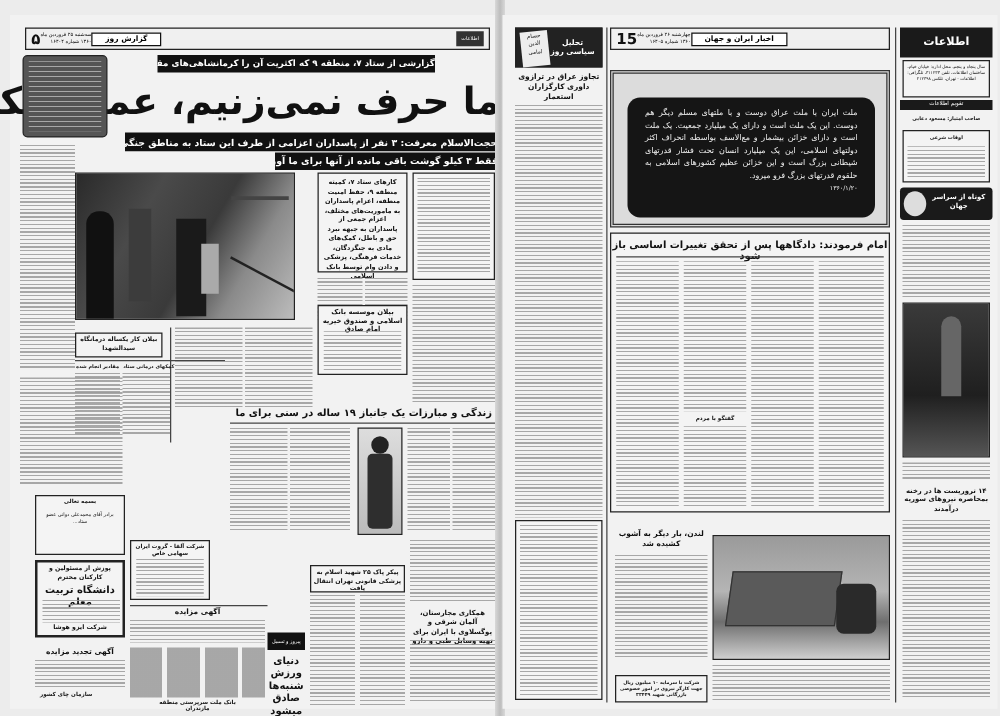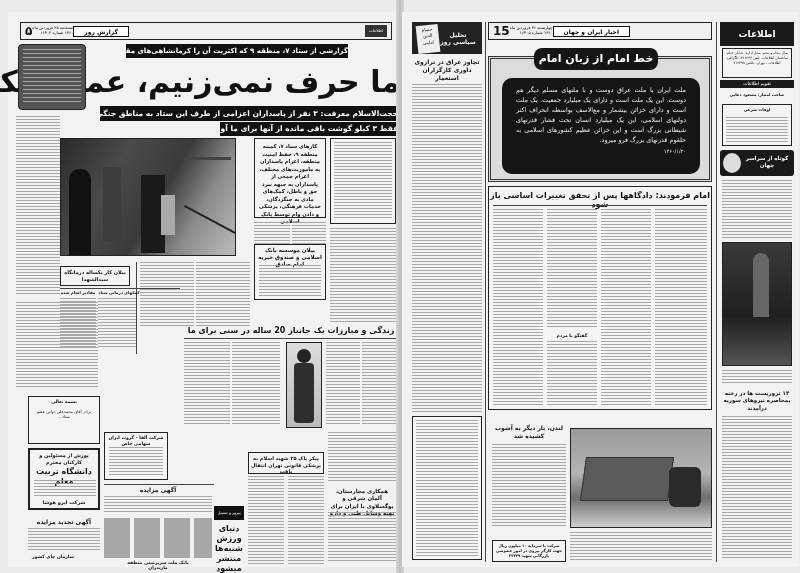--- a/index.html
+++ b/index.html
@@ -88,21 +88,21 @@
     </div>
     <div class="rule-v" style="left:128px; top:250px; height:92px;"></div>
     <div class="rule-h" style="left:52px; top:276px; width:120px;"></div>
     <div class="sub-head" style="left:52px; top:278px; width:36px; font-size:4px;">مقادیر انجام شده</div>
     <div class="sub-head" style="left:90px; top:278px; width:42px; font-size:4px;">کمکهای درمانی ستاد</div>
     <div class="text-col" style="left:52px; top:286px; width:36px; height:50px;"></div>
     <div class="text-col" style="left:90px; top:286px; width:38px; height:50px;"></div>
     <div class="text-col" style="left:132px; top:250px; width:54px; height:66px;"></div>
     <div class="text-col" style="left:188px; top:250px; width:54px; height:66px;"></div>
 
-    <div class="headline" style="left:176px; top:312px; width:214px; height:14px; font-size:8px; line-height:14px; letter-spacing:0;">زندگی و مبارزات یک جانباز 20 ساله در سنی برای ما</div>
+    <div class="headline" style="left:176px; top:312px; width:214px; height:14px; font-size:8px; line-height:14px; letter-spacing:0;">زندگی و مبارزات یک جانباز ۱۹ ساله در سنی برای ما</div>
     <div class="rule-h" style="left:176px; top:326px; width:214px;"></div>
 
     <div class="text-col" style="left:176px; top:330px; width:46px; height:84px;"></div>
     <div class="text-col" style="left:224px; top:330px; width:48px; height:84px;"></div>
     <div class="photo" style="left:278px; top:330px; width:36px; height:86px; background:linear-gradient(180deg,#ddd,#bbb);">
       <div style="position:absolute; left:10px; top:6px; width:14px; height:14px; border-radius:50%; background:#222;"></div>
       <div style="position:absolute; left:7px; top:20px; width:20px; height:60px; background:#2e2e2e; border-radius:4px;"></div>
     </div>
     <div class="text-col" style="left:318px; top:330px; width:34px; height:84px;"></div>
     <div class="text-col" style="left:354px; top:330px; width:34px; height:84px;"></div>
@@ -135,21 +135,21 @@
     <div class="text-col" style="left:96px; top:506px; width:108px; height:40px; background:repeating-linear-gradient(90deg,#9a9a9a 0,#9a9a9a 26px,transparent 26px,transparent 30px);"></div>
     <div class="sub-head" style="left:110px; top:548px; width:80px; font-size:4.5px;">بانک ملت سرپرستی منطقه مازندران</div>
 
     <div class="box" style="left:240px; top:440px; width:76px; height:22px; border-width:1px;">
       <div class="box-title" style="font-size:5px;">پیکر پاک ۲۵ شهید اسلام به پزشکی قانونی تهران انتقال یافت</div>
     </div>
     <div class="text-col" style="left:240px; top:464px; width:36px; height:88px;"></div>
     <div class="text-col" style="left:280px; top:464px; width:36px; height:88px;"></div>
 
     <div style="position:absolute; left:206px; top:494px; width:30px; height:14px; background:#111; color:#fff; font-size:4px; text-align:center; line-height:14px;">پیروز و تسبیل</div>
-    <div class="sub-head" style="left:204px; top:512px; width:34px; font-size:8px; line-height:1.25; font-weight:900;">دنیای ورزش شنبه‌ها منتشر میشود</div>
+    <div class="sub-head" style="left:204px; top:512px; width:34px; font-size:8px; line-height:1.25; font-weight:900;">دنیای ورزش شنبه‌ها صادق میشود</div>
 
     <div class="sub-head" style="left:320px; top:476px; width:68px; font-size:5.5px; line-height:1.35;">همکاری مجارستان، آلمان شرقی و یوگسلاوی با ایران برای تهیه وسایل طبی و دارو</div>
     <div class="text-col" style="left:320px; top:500px; width:68px; height:50px;"></div>
     <div class="text-col" style="left:320px; top:420px; width:68px; height:50px;"></div>
   </div>
 
   <div class="gutter"></div>
 
   <div class="page page-right">
 
@@ -164,21 +164,20 @@
       <span class="pnum">15</span>
       <span style="direction:rtl; font-size:4px; line-height:1.2;">
         <span>چهارشنبه ۲۶ فروردین ماه</span><br>
         <span>۱۳۶۰ شماره ۱۶۴۰۵</span>
       </span>
       <span class="sect">اخبار ایران و جهان</span>
       <span style="flex:1"></span>
     </div>
 
     <div class="frame" style="left:86px; top:44px; width:224px; height:126px;"></div>
-    <div style="position:absolute; left:132px; top:36px; width:124px; height:22px; background:#151515; border-radius:8px; color:#fff; font-weight:900; font-size:11px; text-align:center; line-height:22px; direction:rtl;">خط امام از زبان امام</div>
     <div class="black-panel" style="left:100px; top:66px; width:198px; height:96px;">
       <span>ملت ایران با ملت عراق دوست و با ملتهای مسلم دیگر هم دوست. این یک ملت است و دارای یک میلیارد جمعیت. یک ملت است و دارای خزائن بیشمار و مع‌الاسف بواسطه انحراف اکثر دولتهای اسلامی، این یک میلیارد انسان تحت فشار قدرتهای شیطانی بزرگ است و این خزائن عظیم کشورهای اسلامی به حلقوم قدرتهای بزرگ فرو میرود.</span>
       <div style="font-size:5px; margin-top:2px;">۱۳۶۰/۱/۲۰</div>
     </div>
 
     <div class="box" style="left:86px; top:174px; width:224px; height:224px; border-width:1px;">
       <div class="sub-head" style="left:0; top:4px; width:222px; font-size:8px;">امام فرمودند: دادگاهها پس از تحقق تغییرات اساسی باز شود</div>
       <div class="rule-h" style="left:4px; top:18px; width:214px;"></div>
       <div class="text-col" style="left:4px; top:22px; width:50px; height:196px;"></div>
       <div class="text-col" style="left:58px; top:22px; width:50px; height:120px;"></div>

